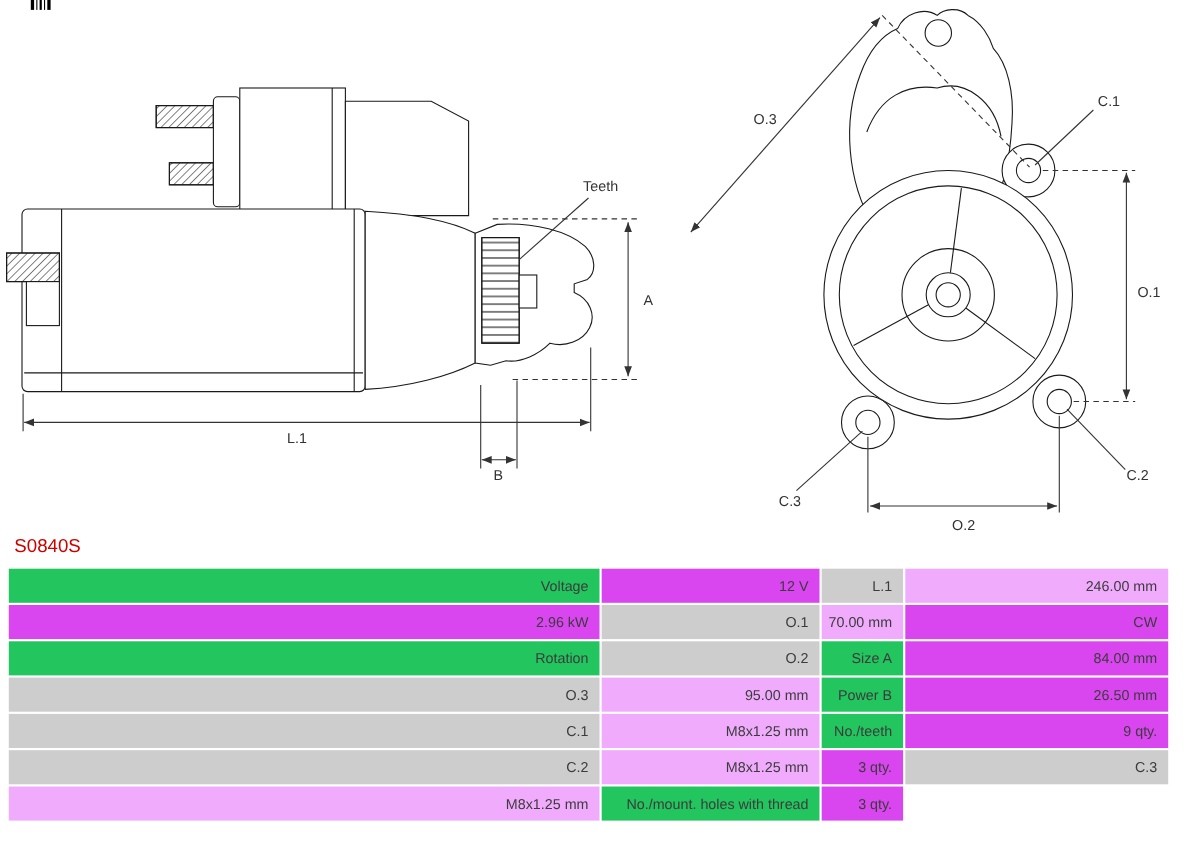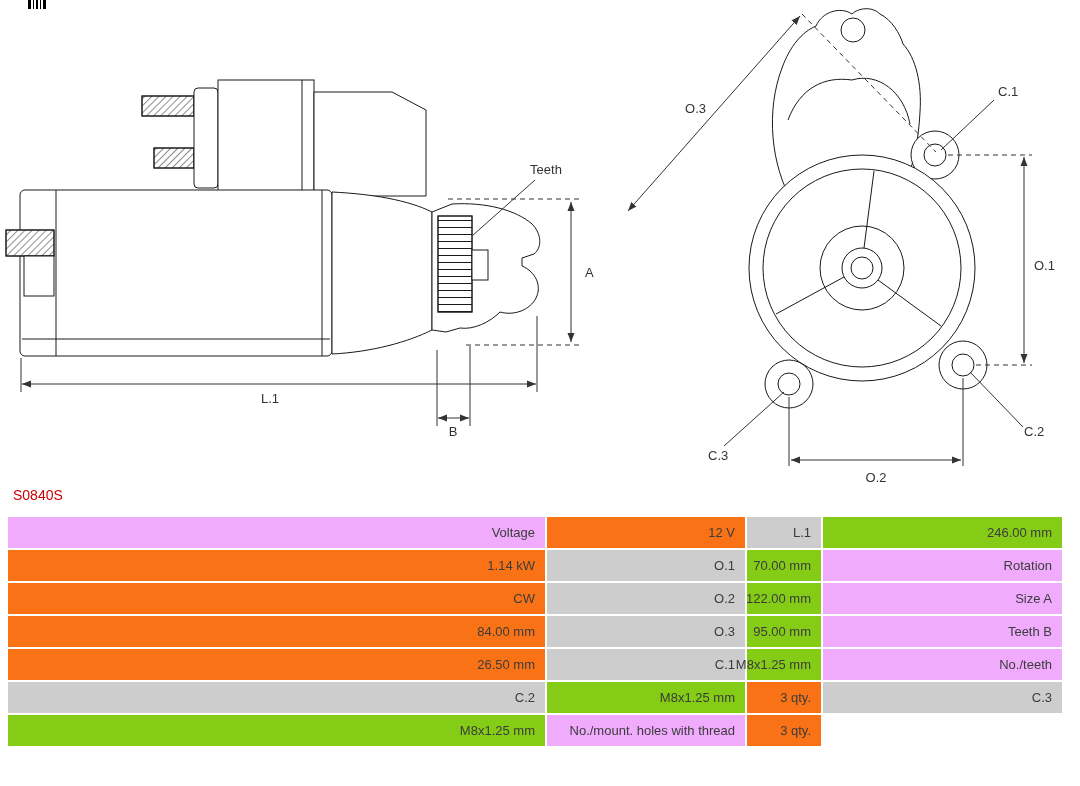--- a/index.html
+++ b/index.html
@@ -12,33 +12,33 @@
   .barcode span { display:block; background:#000; }
   .barcode span:nth-child(1){width:3px}
   .barcode span:nth-child(2){width:1px}
   .barcode span:nth-child(3){width:2px}
   .barcode span:nth-child(4){width:1px}
   .barcode span:nth-child(5){width:3px}
 
   .diagram { position:absolute; left:0; top:0; }
   .diagram text { font-family:"Liberation Sans", sans-serif; font-size:13px; fill:#333; stroke:none; }
 
-  .part-number { position:absolute; left:13px; top:487px; font-size:14px; color:#cc0000; }
+  .part-number { position:absolute; left:13px; top:487px; font-size:17px; color:#cc0000; }
 
   .spec-table {
     position:absolute; left:8px; top:517px;
     display:grid; grid-template-columns:537px 198px 74px 239px;
     column-gap:2px; row-gap:2px; grid-auto-rows:31px;
     font-size:13px; color:#3c3c3c;
   }
   .cell { display:flex; align-items:center; justify-content:flex-end; padding-right:10px; white-space:nowrap; }
-  .cell.label  { background:#f0abfc; }
-  .cell.value  { background:#f97316; }
+  .cell.label  { background:#22c55e; }
+  .cell.value  { background:#d946ef; }
   .cell.dim    { background:#cdcdcd; }
-  .cell.dimval { background:#84cc16; }
+  .cell.dimval { background:#f0abfc; }
   .cell:empty  { background:transparent; }
 </style>
 </head>
 <body>
 
 <div class="barcode">
   <span></span>
     <span></span>
     <span></span>
     <span></span>
@@ -170,40 +170,40 @@
 </svg>
 
 <div class="part-number">S0840S</div>
 
 <div class="spec-table">
   <div class="cell label">Voltage</div>
   <div class="cell value">12 V</div>
   <div class="cell dim">L.1</div>
   <div class="cell dimval">246.00 mm</div>
 
-  <div class="cell value">1.14 kW</div>
+  <div class="cell value">2.96 kW</div>
   <div class="cell dim">O.1</div>
   <div class="cell dimval">70.00 mm</div>
 
+  <div class="cell value">CW</div>
   <div class="cell label">Rotation</div>
-  <div class="cell value">CW</div>
   <div class="cell dim">O.2</div>
-  <div class="cell dimval">122.00 mm</div>
 
   <div class="cell label">Size A</div>
   <div class="cell value">84.00 mm</div>
   <div class="cell dim">O.3</div>
   <div class="cell dimval">95.00 mm</div>
 
-  <div class="cell label">Teeth B</div>
+  <div class="cell label">Power B</div>
   <div class="cell value">26.50 mm</div>
   <div class="cell dim">C.1</div>
   <div class="cell dimval">M8x1.25 mm</div>
 
   <div class="cell label">No./teeth</div>
+  <div class="cell value">9 qty.</div>
   <div class="cell dim">C.2</div>
   <div class="cell dimval">M8x1.25 mm</div>
 
   <div class="cell value">3 qty.</div>
   <div class="cell dim">C.3</div>
   <div class="cell dimval">M8x1.25 mm</div>
 
   <div class="cell label">No./mount. holes with thread</div>
   <div class="cell value">3 qty.</div>
   <div class="cell dim"></div>

